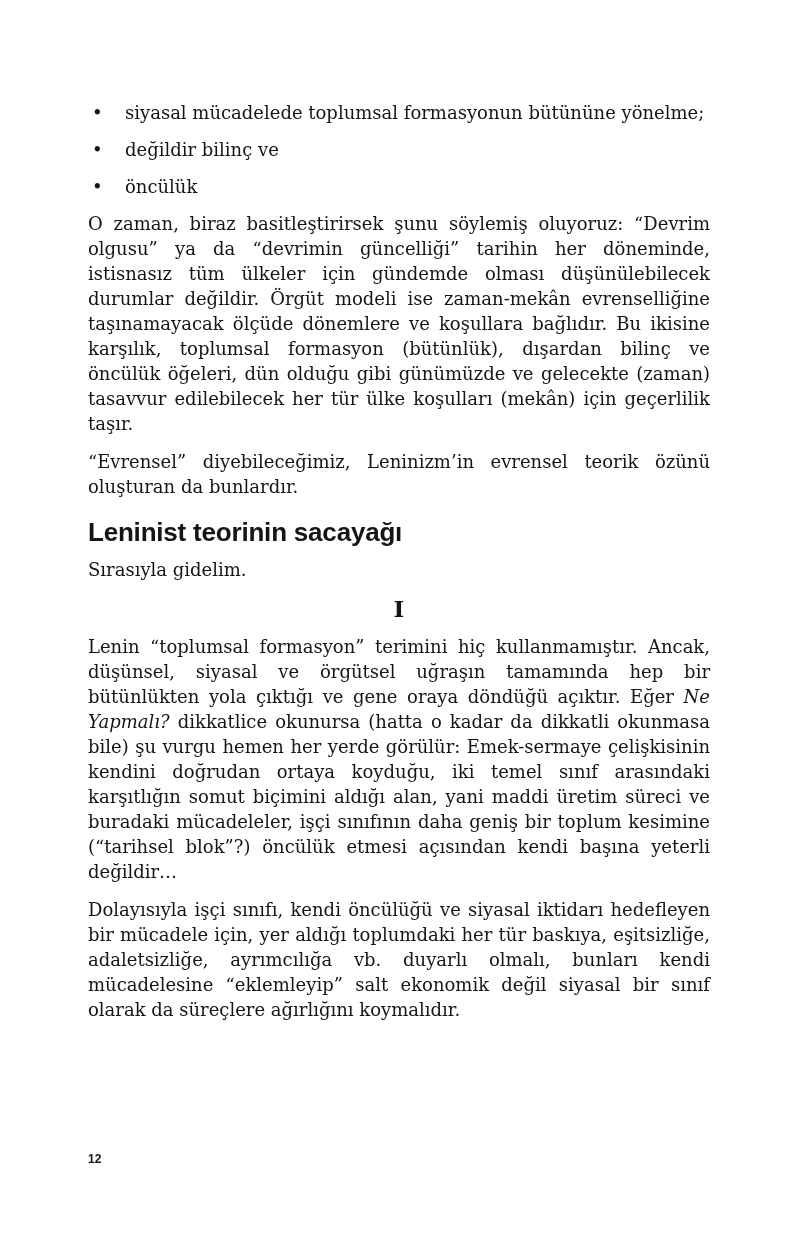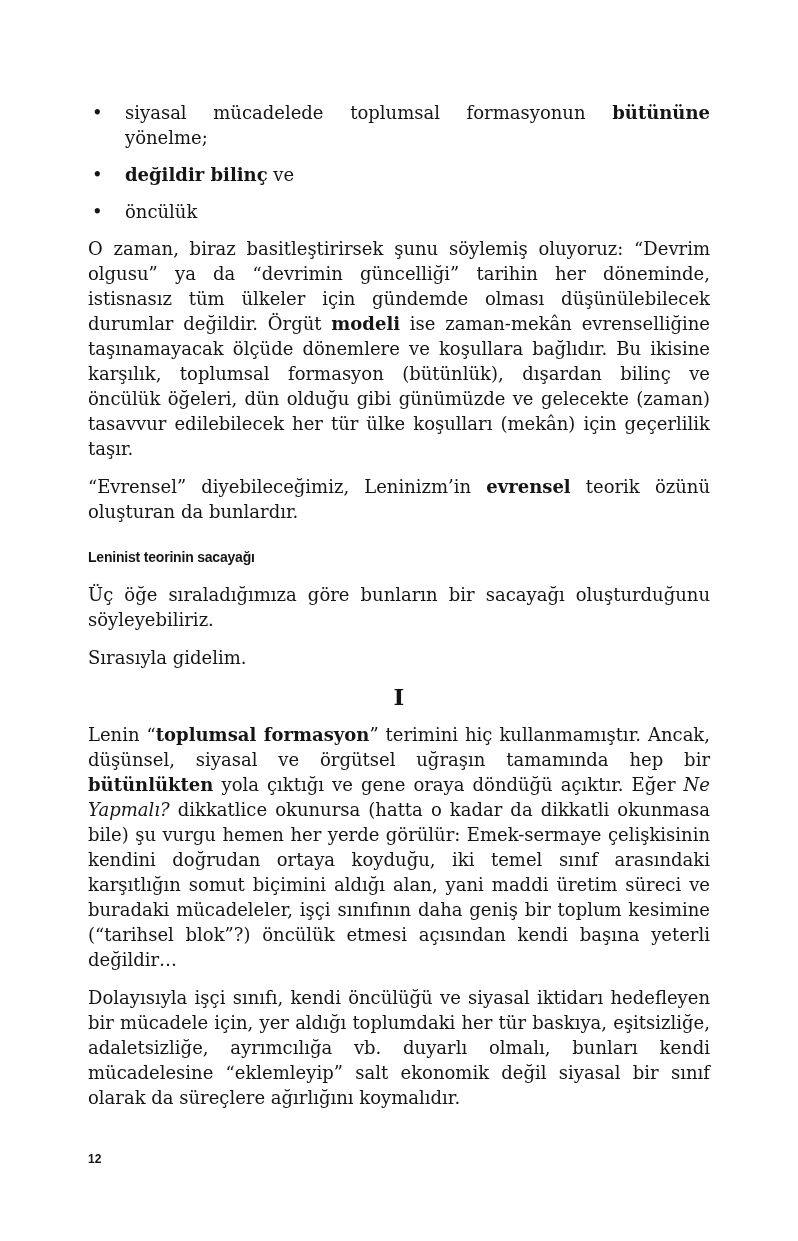--- a/index.html
+++ b/index.html
@@ -40,26 +40,26 @@
     box-sizing: border-box;
   }
   .bullet-text {
     flex: 1 1 auto;
     text-align: justify;
   }
   .para {
     margin: 12px 0 13px 0;
     text-align: justify;
   }
-  .b { font-weight: bold; }
+  .b { font-weight: normal; }
   .i { font-style: italic; }
   .section-heading {
     font-family: "Liberation Sans", sans-serif;
     font-weight: bold;
-    font-size: 14px;
+    font-size: 26px;
     line-height: 26px;
     letter-spacing: -0.2px;
     margin: 20px 0 7px 0;
     text-align: left;
   }
   .part-number {
     text-align: center;
     font-weight: bold;
     font-size: 23px;
     line-height: 26px;
@@ -95,21 +95,20 @@
       </li>
     </ul>
 
     <p class="para"><span>O zaman, biraz basitleştirirsek şunu söylemiş oluyoruz: “Devrim olgusu” ya da “devrimin güncelliği” tarihin her döneminde, istisnasız tüm ülkeler için gündemde olması düşünülebilecek durumlar değildir. Örgüt </span><span class="b">modeli</span><span> ise zaman-mekân evrenselliğine taşınamayacak ölçüde dönemlere ve koşullara bağlıdır. Bu ikisine karşılık, toplumsal formasyon (bütünlük), dışardan bilinç ve öncülük öğeleri, dün olduğu gibi günümüzde ve gelecekte (zaman) tasavvur edilebilecek her tür ülke koşulları (mekân) için geçerlilik taşır.</span></p>
 
     <p class="para"><span>“Evrensel” diyebileceğimiz, Leninizm’in </span><span class="b">evrensel</span><span> teorik özünü oluşturan da bunlardır.</span></p>
 
     <h2 class="section-heading">Leninist teorinin sacayağı</h2>
 
 
-    <p class="para"><span>Üç öğe sıraladığımıza göre bunların bir sacayağı oluşturduğunu söyleyebiliriz.</span></p>
 
     <p class="para"><span>Sırasıyla gidelim.</span></p>
 
     <div class="part-number">I</div>
 
     <p class="para"><span>Lenin “</span><span class="b">toplumsal formasyon</span><span>” terimini hiç kullanmamıştır. Ancak, düşünsel, siyasal ve örgütsel uğraşın tamamında hep bir </span><span class="b">bütünlükten</span><span> yola çıktığı ve gene oraya döndüğü açıktır. Eğer </span><span class="i">Ne Yapmalı?</span><span> dikkatlice okunursa (hatta o kadar da dikkatli okunmasa bile) şu vurgu hemen her yerde görülür: Emek-sermaye çelişkisinin kendini doğrudan ortaya koyduğu, iki temel sınıf arasındaki karşıtlığın somut biçimini aldığı alan, yani maddi üretim süreci ve buradaki mücadeleler, işçi sınıfının daha geniş bir toplum kesimine (“tarihsel blok”?) öncülük etmesi açısından kendi başına yeterli değildir…</span></p>
 
     <p class="para"><span>Dolayısıyla işçi sınıfı, kendi öncülüğü ve siyasal iktidarı hedefleyen bir mücadele için, yer aldığı toplumdaki her tür baskıya, eşitsizliğe, adaletsizliğe, ayrımcılığa vb. duyarlı olmalı, bunları kendi mücadelesine “eklemleyip” salt ekonomik değil siyasal bir sınıf olarak da süreçlere ağırlığını koymalıdır.</span></p>
 
   </div>

